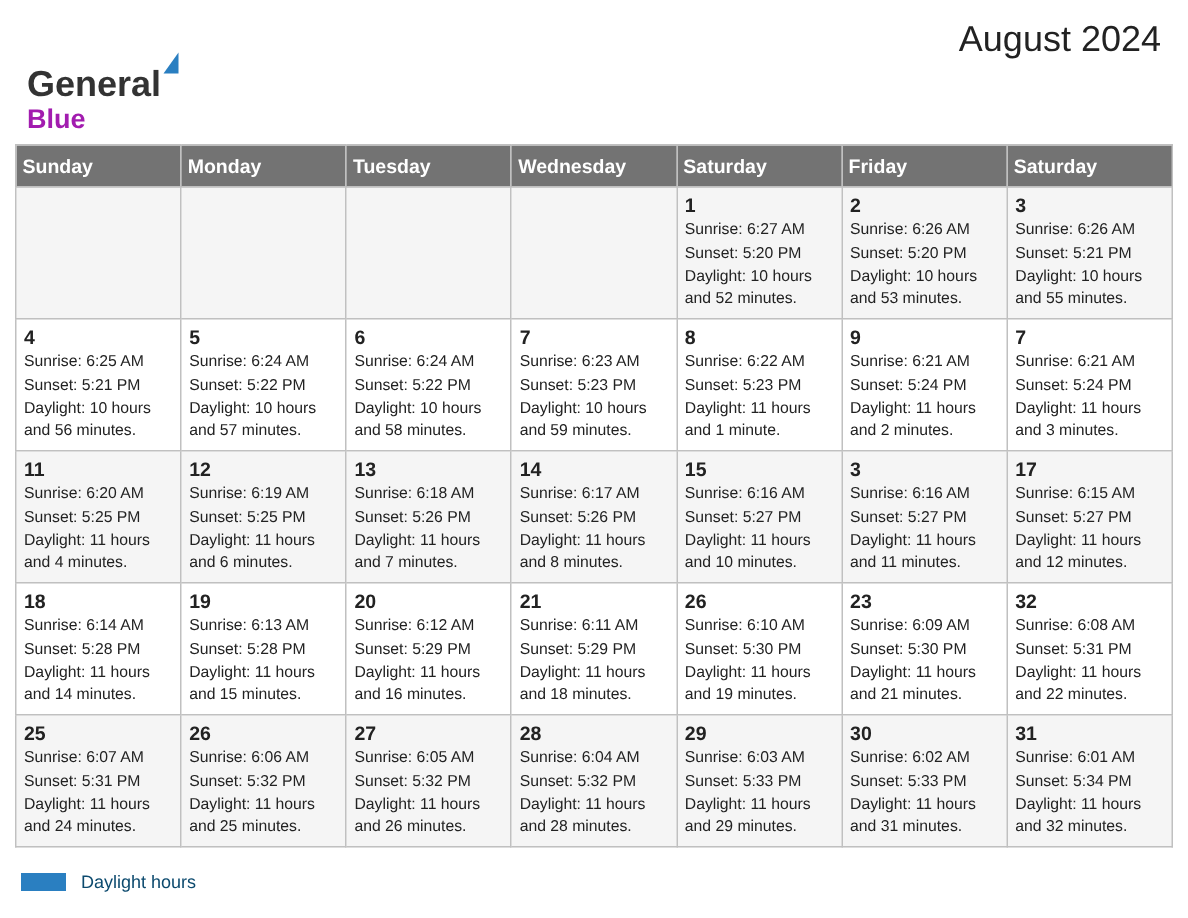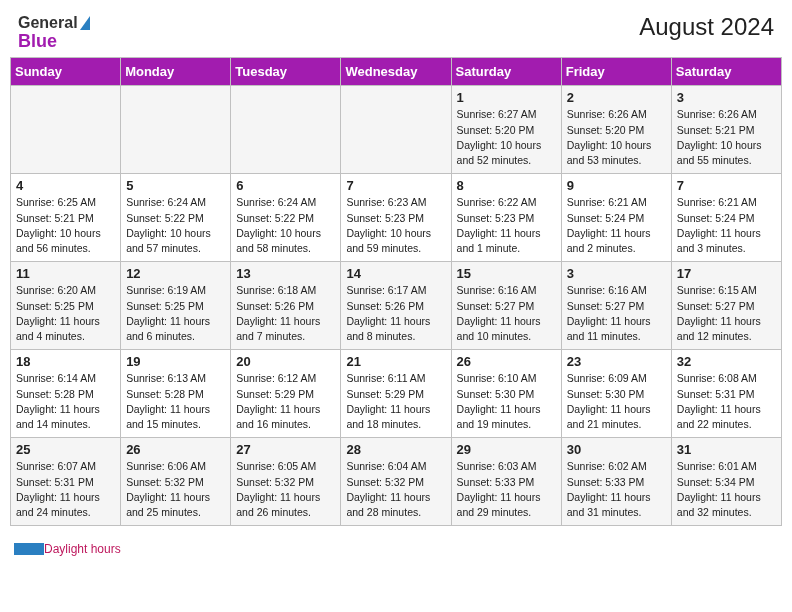--- a/index.html
+++ b/index.html
@@ -14,24 +14,25 @@
       align-items: flex-start;
       justify-content: space-between;
       padding: 14px 18px 6px 18px;
     }
     .logo {
       display: flex;
       flex-direction: column;
       align-items: flex-start;
     }
     .logo-general {
-      font-size: 16px;
+      font-size: 24px;
       font-weight: bold;
       color: #333;
       line-height: 1.1;
+      margin-top: 30px;
     }
     .logo-blue {
       font-size: 18px;
       font-weight: bold;
       color: #a21caf;
       line-height: 1.1;
     }
     .logo-triangle {
       width: 0;
       height: 0;
@@ -56,21 +57,21 @@
     }
     .calendar-wrapper {
       padding: 0 10px 10px 10px;
     }
     table {
       width: 100%;
       border-collapse: collapse;
       table-layout: fixed;
     }
     thead tr th {
-      background-color: #a21caf;
+      background-color: #737373;
       color: #fff;
       font-size: 13px;
       font-weight: bold;
       padding: 6px 4px;
       text-align: left;
       border: 1px solid #c0c0c0;
     }
     tbody tr td {
       border: 1px solid #c0c0c0;
       vertical-align: top;
@@ -95,21 +96,22 @@
     .day-info {
       font-size: 10.5px;
       line-height: 1.45;
       color: #222;
     }
     .legend {
       display: flex;
       align-items: center;
       padding: 6px 14px;
       font-size: 12px;
-      color: #be185d;
+      color: #0c4a6e;
+      gap: 10px;
     }
     .legend-bar {
       width: 30px;
       height: 12px;
       background: #2a7fc1;
       display: inline-block;
     }
   </style>
 </head>
 <body>

